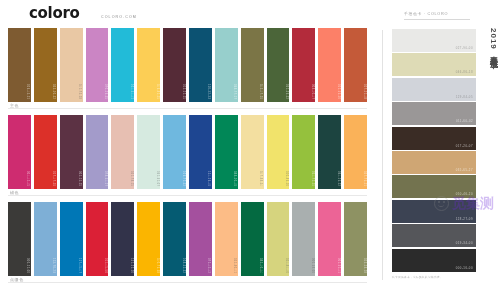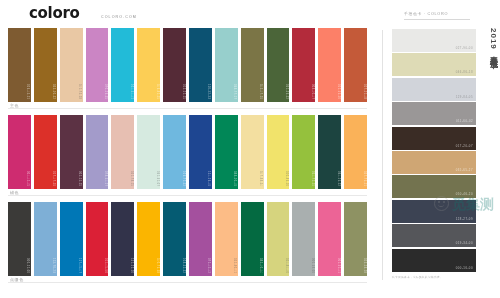--- a/index.html
+++ b/index.html
@@ -137,23 +137,23 @@
     content:"";position:absolute;top:4px;width:1.6px;height:1.6px;
     background:#8f8f8f;border-radius:50%;
   }
   .wm-face::before{left:3px;}
   .wm-face::after{right:3px;}
   .wm-smile{
     position:absolute;left:3px;bottom:3px;width:6px;height:3px;
     border-bottom:1.2px solid #8f8f8f;border-radius:0 0 6px 6px;
   }
   .wm-text{
-    font-size:14px;font-weight:bold;color:#0f766e;
+    font-size:14px;font-weight:bold;color:#6d28d9;
     letter-spacing:0px;line-height:14px;
-    font-family:Liberation Sans, sans-serif;
+    font-family:Liberation Mono, monospace;
     text-align:center;
   }
 </style>
 </head>
 <body>
 
 <div id="app">
 
   <div class="header">
     <div class="logo">

